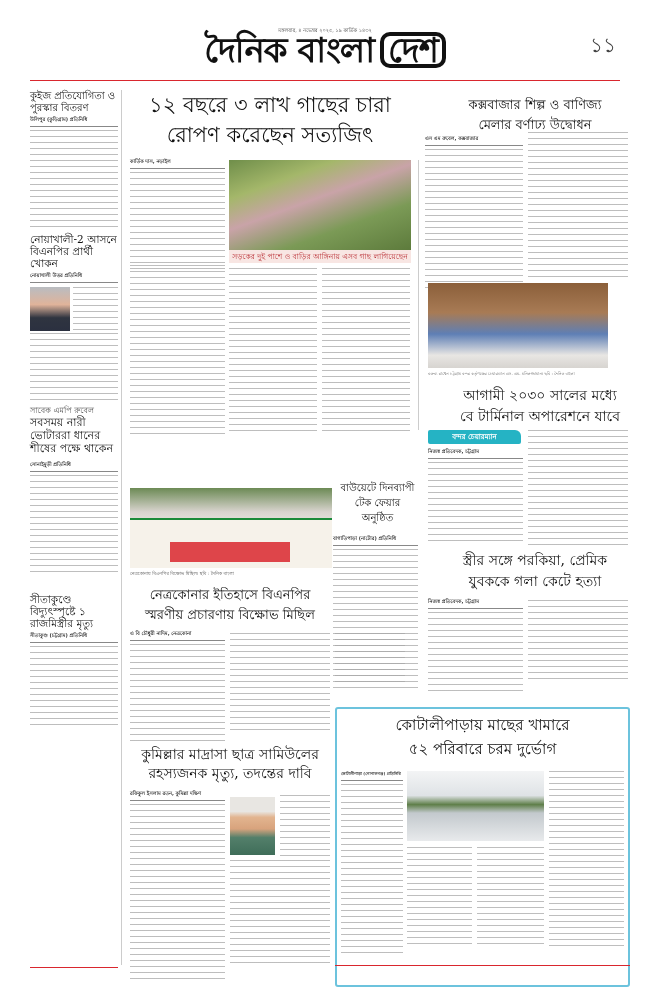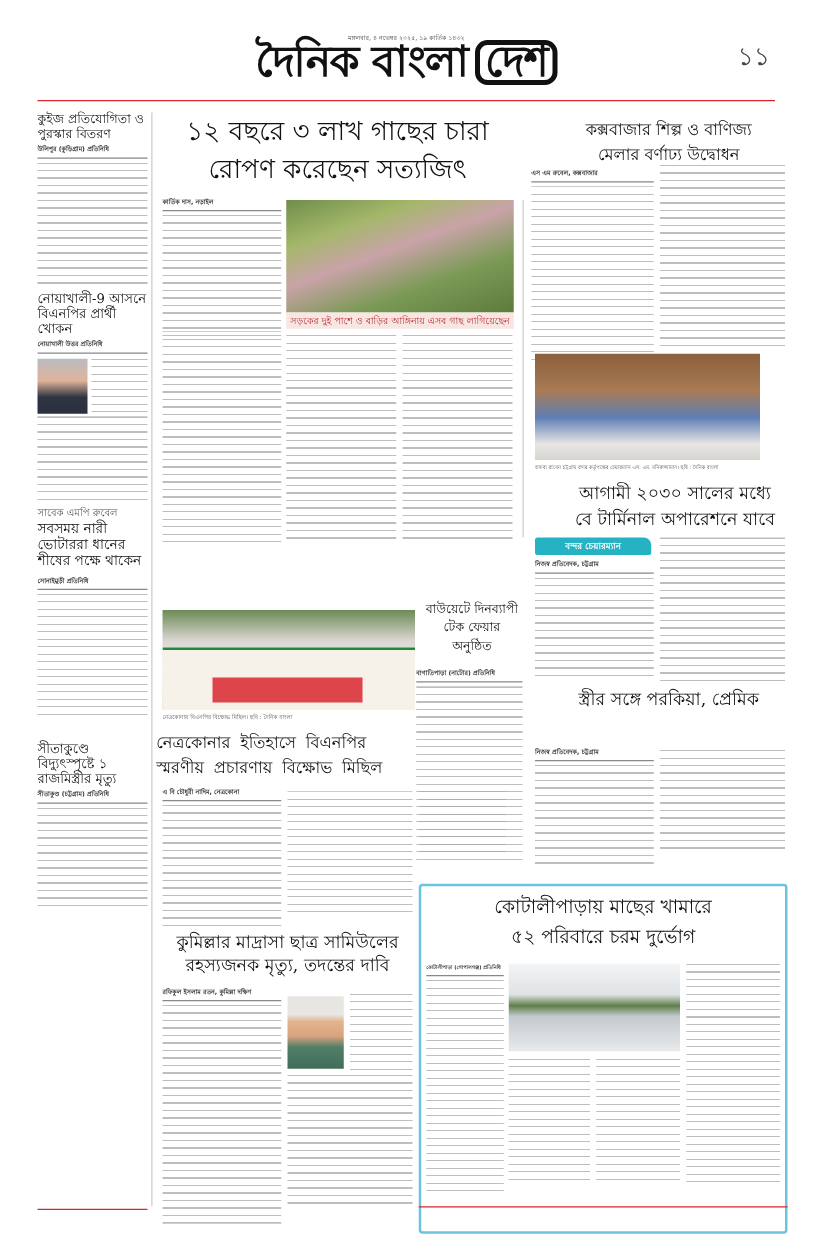--- a/index.html
+++ b/index.html
@@ -53,21 +53,21 @@
 
 <div class="abs" style="left:30px; top:90px; width:88px;">
 
   <div>
     <div class="hl" style="font-size:10px; margin-bottom:3px;">কুইজ প্রতিযোগিতা ও পুরস্কার বিতরণ</div>
     <div class="byline">উলিপুর (কুড়িগ্রাম) প্রতিনিধি</div>
     <div class="lines" style="height:100px;"></div>
   </div>
 
   <div style="margin-top:3px;">
-    <div class="hl" style="font-size:10.5px; margin-bottom:3px;">নোয়াখালী-9 আসনে বিএনপির প্রার্থী খোকন</div>
+    <div class="hl" style="font-size:10.5px; margin-bottom:3px;">নোয়াখালী-2 আসনে বিএনপির প্রার্থী খোকন</div>
     <div class="byline">নোয়াখালী উত্তর প্রতিনিধি</div>
     <div style="display:flex; gap:3px; margin-top:4px;">
       <div class="photo person-photo" style="width:40px; height:44px;"></div>
       <div class="lines" style="flex:1; height:44px;"></div>
     </div>
     <div class="lines" style="height:70px; margin-top:2px;"></div>
   </div>
 
   <div style="margin-top:3px;">
     <div class="hl" style="font-size:8px; color:#555; margin-bottom:2px;">সাবেক এমপি রুবেল</div>
@@ -98,21 +98,21 @@
 <div class="abs lines" style="left:130px; top:265px; width:95px; height:170px;"></div>
 <div class="abs lines" style="left:229px; top:268px; width:88px; height:167px;"></div>
 <div class="abs lines" style="left:322px; top:268px; width:88px; height:167px;"></div>
 
 <div class="abs photo rally-photo" style="left:130px; top:488px; width:202px; height:80px;" title="bnp-rally-photo">
   <div class="rally-banner" style="position:absolute; left:0; top:30px; width:100%; height:50px;">
     <div style="position:absolute; left:40px; top:22px; width:120px; height:20px; background:#d9272e; opacity:0.85;"></div>
   </div>
 </div>
 <div class="abs caption" style="left:130px; top:571px; width:202px;">নেত্রকোনায় বিএনপির বিক্ষোভ মিছিল। ছবি : দৈনিক বাংলা</div>
-<div class="abs hl" style="left:125px; top:585px; width:210px; text-align:left; font-size:13px; line-height:20px;font-family:Liberation Mono, monospace;">
+<div class="abs hl" style="left:125px; top:585px; width:210px; text-align:center; font-size:13px; line-height:20px;">
   <div>নেত্রকোনার ইতিহাসে বিএনপির</div>
   <div>স্মরণীয় প্রচারণায় বিক্ষোভ মিছিল</div>
 </div>
 <div class="abs" style="left:130px; top:630px; width:95px;">
   <div class="byline">এ বি চৌধুরী নাদিম, নেত্রকোনা</div>
   <div class="lines" style="height:100px;"></div>
 </div>
 <div class="abs lines" style="left:230px; top:633px; width:100px; height:100px;"></div>
 <div class="abs lines" style="left:335px; top:633px; width:70px; height:50px;"></div>
 
@@ -158,20 +158,21 @@
   <div>টেক ফেয়ার</div>
   <div>অনুষ্ঠিত</div>
 </div>
 <div class="abs" style="left:333px; top:535px; width:85px;">
   <div class="byline">বাগাতিপাড়া (নাটোর) প্রতিনিধি</div>
   <div class="lines" style="height:140px;"></div>
 </div>
 
 <div class="abs hl" style="left:420px; top:550px; width:230px; text-align:center; font-size:14px; line-height:21px;">
   <div>স্ত্রীর সঙ্গে পরকিয়া, প্রেমিক</div>
+  <div>যুবককে গলা কেটে হত্যা</div>
 </div>
 <div class="abs" style="left:428px; top:598px; width:95px;">
   <div class="byline">নিজস্ব প্রতিবেদক, চট্টগ্রাম</div>
   <div class="lines" style="height:80px;"></div>
 </div>
 <div class="abs lines" style="left:528px; top:600px; width:100px; height:80px;"></div>
 
 <div class="abs fish-box" style="left:335px; top:707px; width:295px; height:280px;">
   <div class="hl" style="position:absolute; left:0; top:4px; width:100%; text-align:center; font-size:15px; line-height:24px;">
     <div>কোটালীপাড়ায় মাছের খামারে</div>

